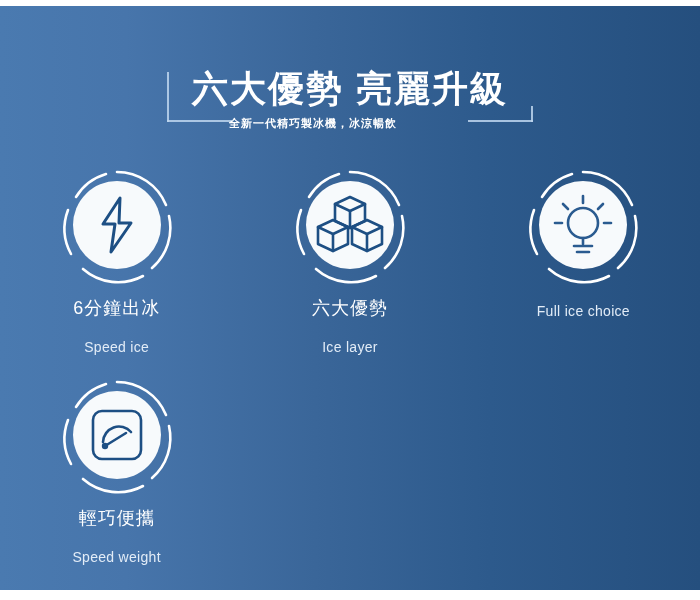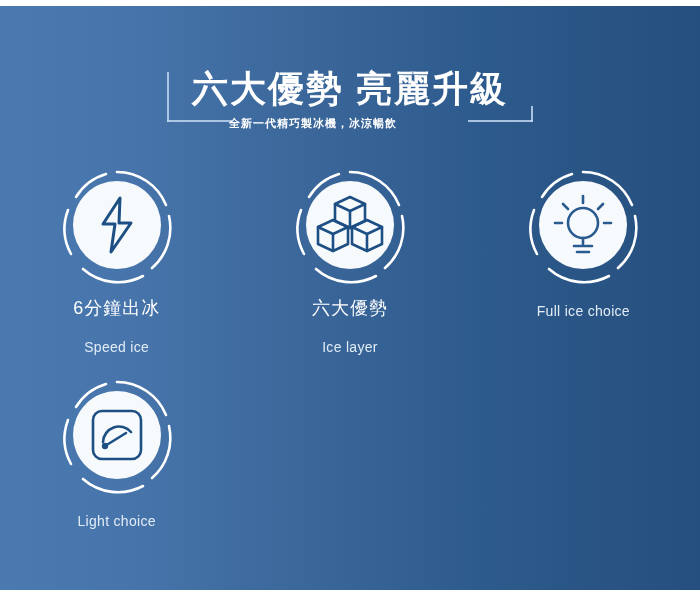--- a/index.html
+++ b/index.html
@@ -272,18 +272,19 @@
             <path d="M 18 31 A 53 53 0 0 1 48 8"></path>
           </g>
           <g fill="none" stroke="#1d4f84" stroke-width="2.6" stroke-linejoin="round" stroke-linecap="round">
             <rect x="35" y="35" width="48" height="48" rx="9" ry="9"></rect>
             <path d="M 45 66 A 16 16 0 0 1 73 56"></path>
             <path d="M 47 70 L 68 57"></path>
           </g>
           <circle cx="47" cy="70" r="3.2" fill="#1d4f84"></circle>
         </svg>
       </div>
-      <div class="feature-subtitle">Light choice</div>
+      <div class="feature-title">輕巧便攜</div>
+      <div class="feature-subtitle">Speed weight</div>
     </div>
 
 
   </div>
 </div>
 
 </body></html>

